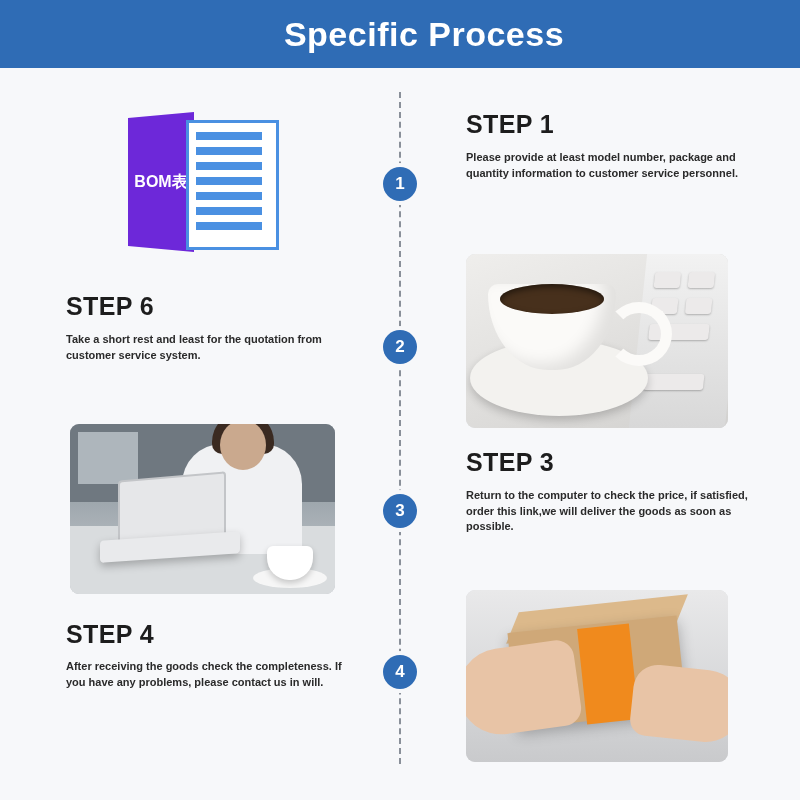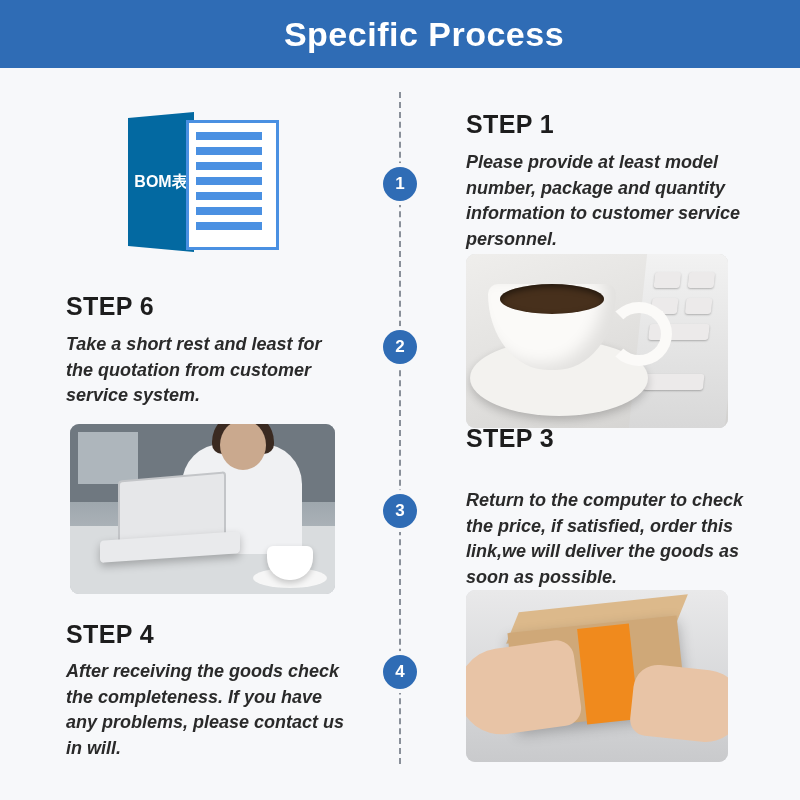--- a/index.html
+++ b/index.html
@@ -69,34 +69,33 @@
   
   .step-title {
     position: absolute;
     font-size: 25px;
     font-weight: bold;
     color: #1d1d1d;
     letter-spacing: 0.4px;
   }
   .step-body {
     position: absolute;
-    font-size: 18px;
+    font-size: 11px;
     font-weight: bold;
     color: #2a2a2a;
     line-height: 1.42;
-    font-style: italic;
   }
   
   .s1-title { left: 466px; top: 110px; }
   .s1-body  { left: 466px; top: 150px; width: 290px; }
   
   .s2-title { left: 66px; top: 292px; }
   .s2-body  { left: 66px; top: 332px; width: 285px; }
   
-  .s3-title { left: 466px; top: 424px; }
+  .s3-title { left: 466px; top: 448px; }
   .s3-body  { left: 466px; top: 488px; width: 290px; }
   
   .s4-title { left: 66px; top: 620px; text-align: right; }
   .s4-body  { left: 66px; top: 659px; width: 290px; }
 
   
   .photo {
     position: absolute;
     border-radius: 9px;
     overflow: hidden;
@@ -157,21 +156,21 @@
   .par-box { position:absolute; left:46px; top:34px; width:170px; height:96px; background:#cfa878; transform: rotate(-6deg); box-shadow:0 6px 14px rgba(0,0,0,0.25); }
   .par-box-top { position:absolute; left:46px; top:14px; width:170px; height:30px; background:#dcb98b; transform: rotate(-6deg) skewX(-28deg); }
   .par-label { position:absolute; left:116px; top:36px; width:52px; height:96px; background:#f08a1d; transform: rotate(-6deg); }
   .par-hand1 { position:absolute; left:-8px; top:56px; width:120px; height:86px; background:#e8c4a6; border-radius:44px 18px 18px 44px; transform: rotate(-8deg); }
   .par-hand2 { position:absolute; right:-14px; top:78px; width:110px; height:72px; background:#e8c4a6; border-radius:30px 44px 44px 20px; transform: rotate(6deg); }
 
   
   .bom-icon { position: absolute; left: 128px; top: 112px; width: 145px; height: 140px; }
   .bom-left {
     position: absolute; left: 0; top: 0; width: 66px; height: 140px;
-    background: #0369a1;
+    background: #6d28d9;
     clip-path: polygon(0 6px, 66px 0, 66px 140px, 0 134px);
   }
   .bom-right {
     position: absolute; left: 58px; top: 8px; width: 87px; height: 124px;
     background: #4a90e2; border: 3px solid #4a90e2;
   }
   .bom-sheet { position: absolute; inset: 0; background: #ffffff; }
   .bom-row {
     position: absolute; left: 7px; width: 66px; height: 8px; background: #4a90e2;
   }

